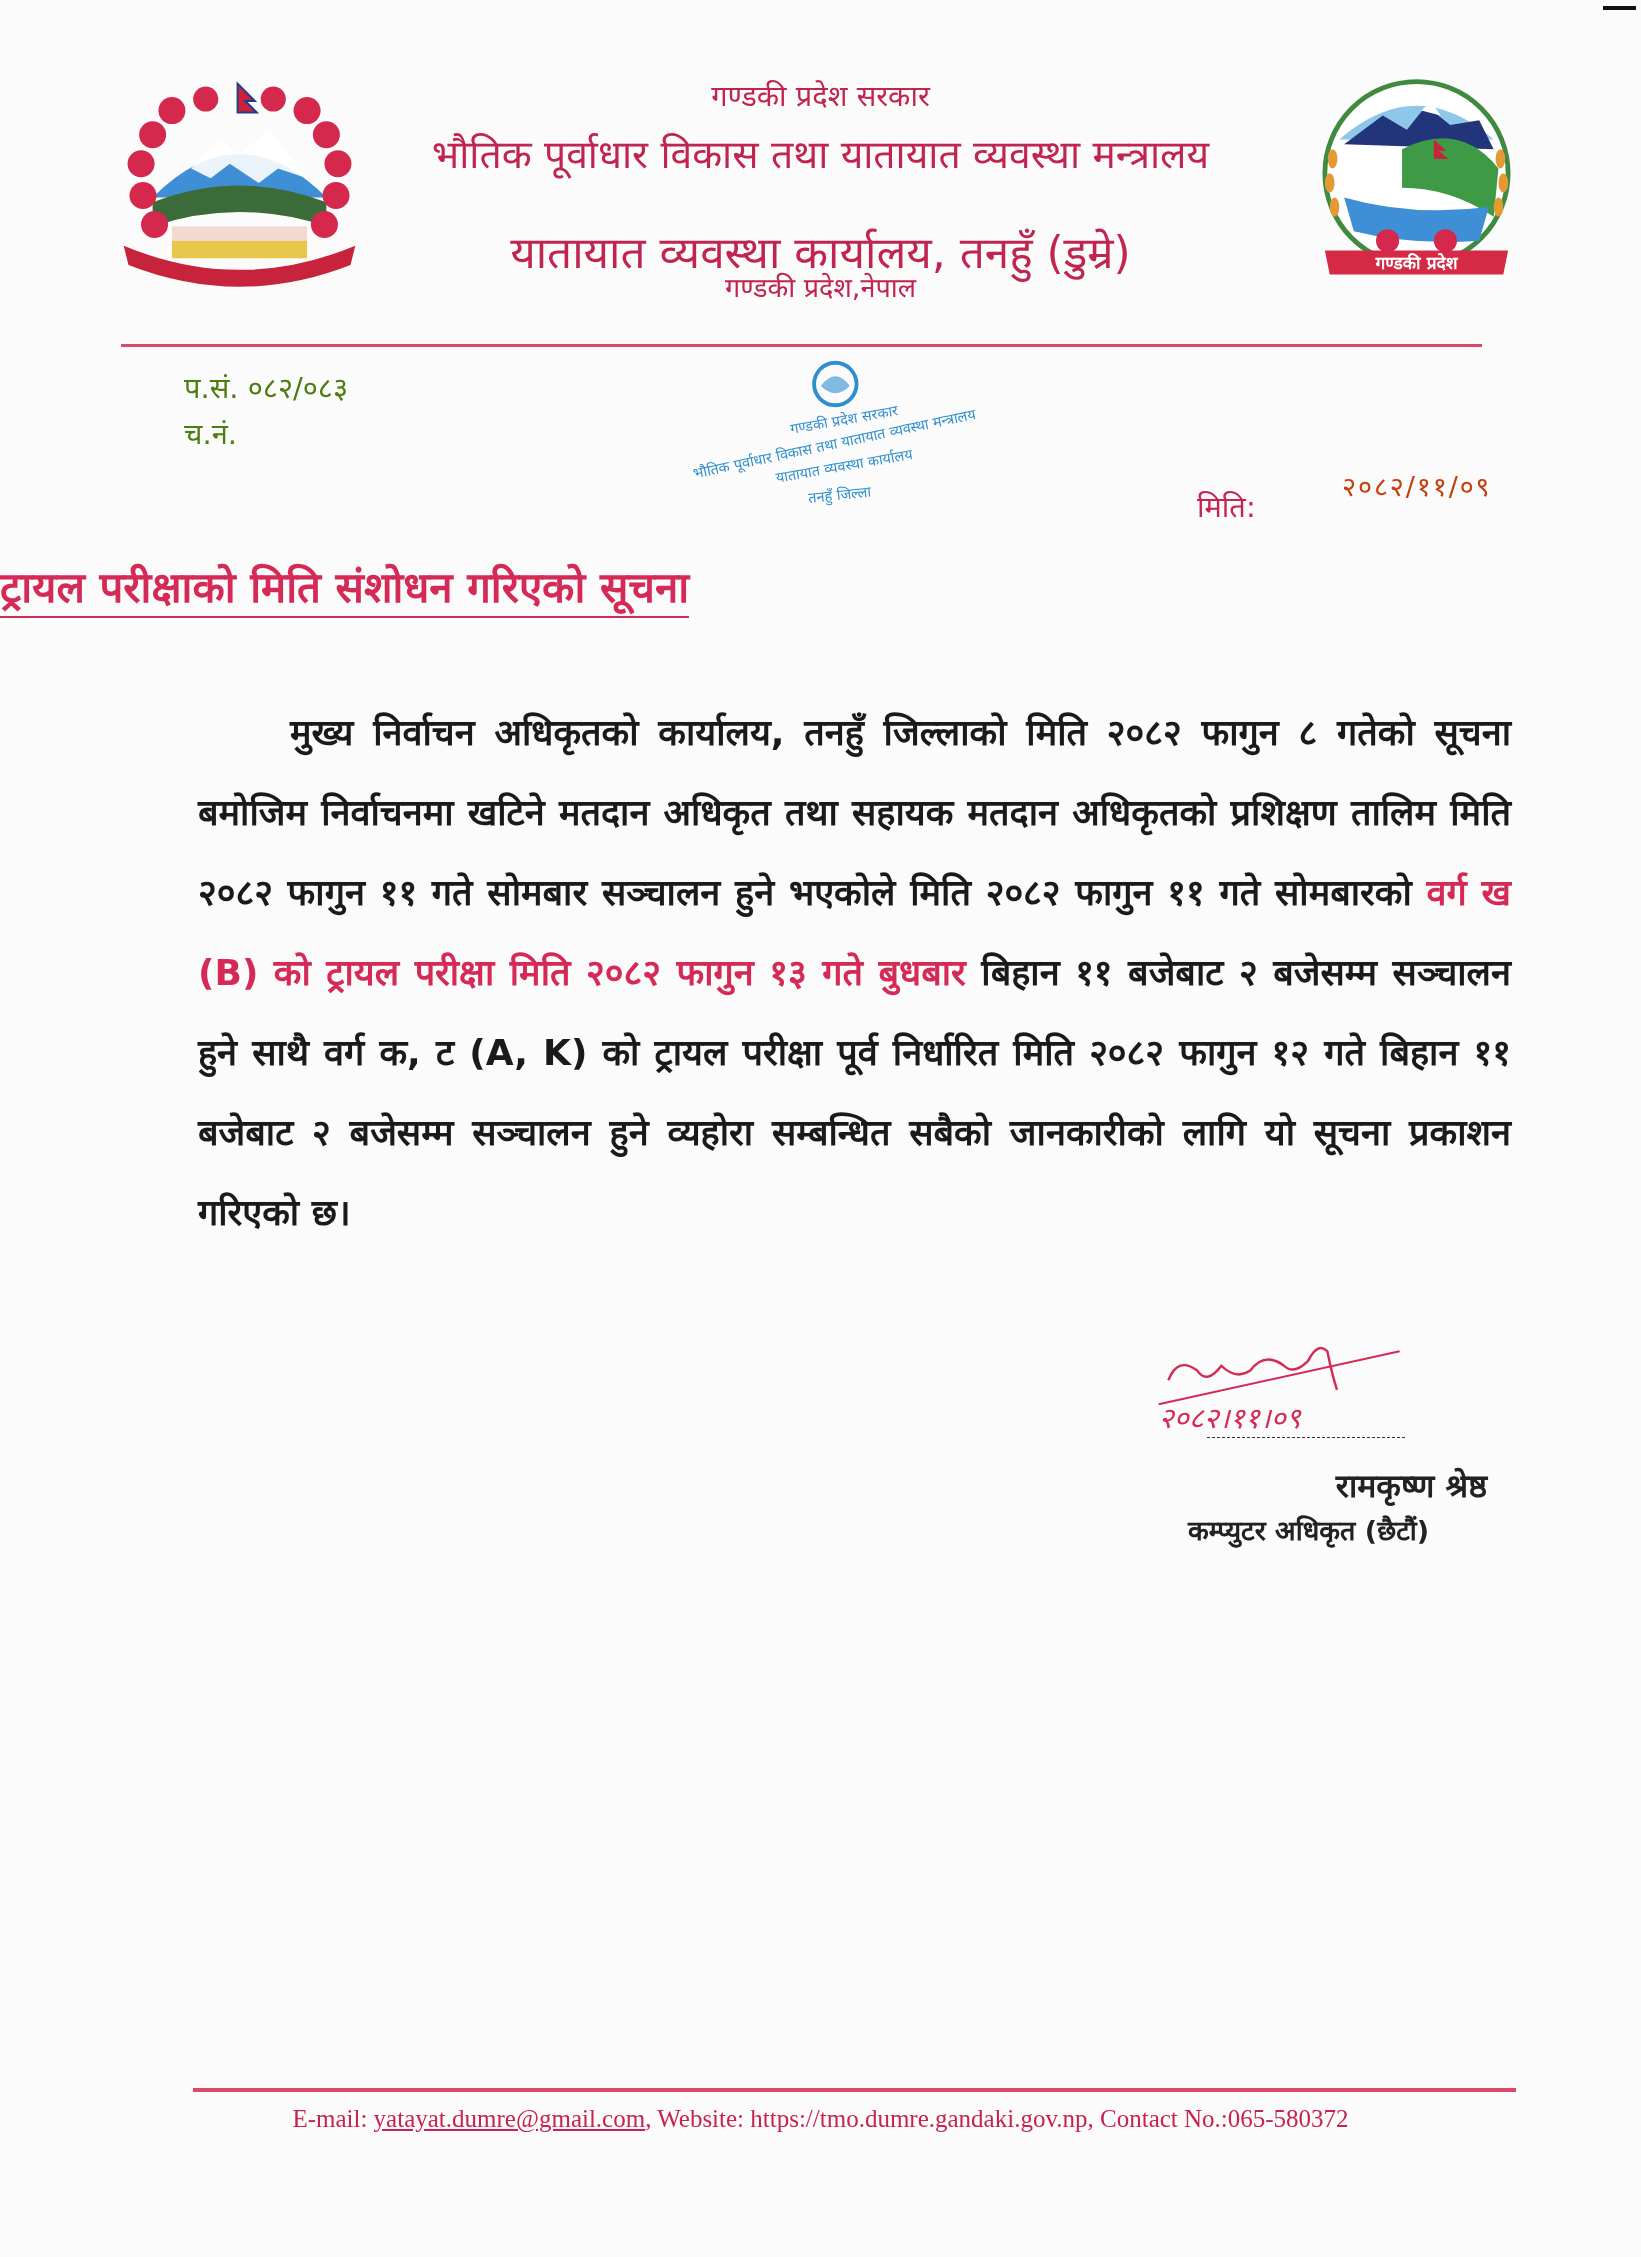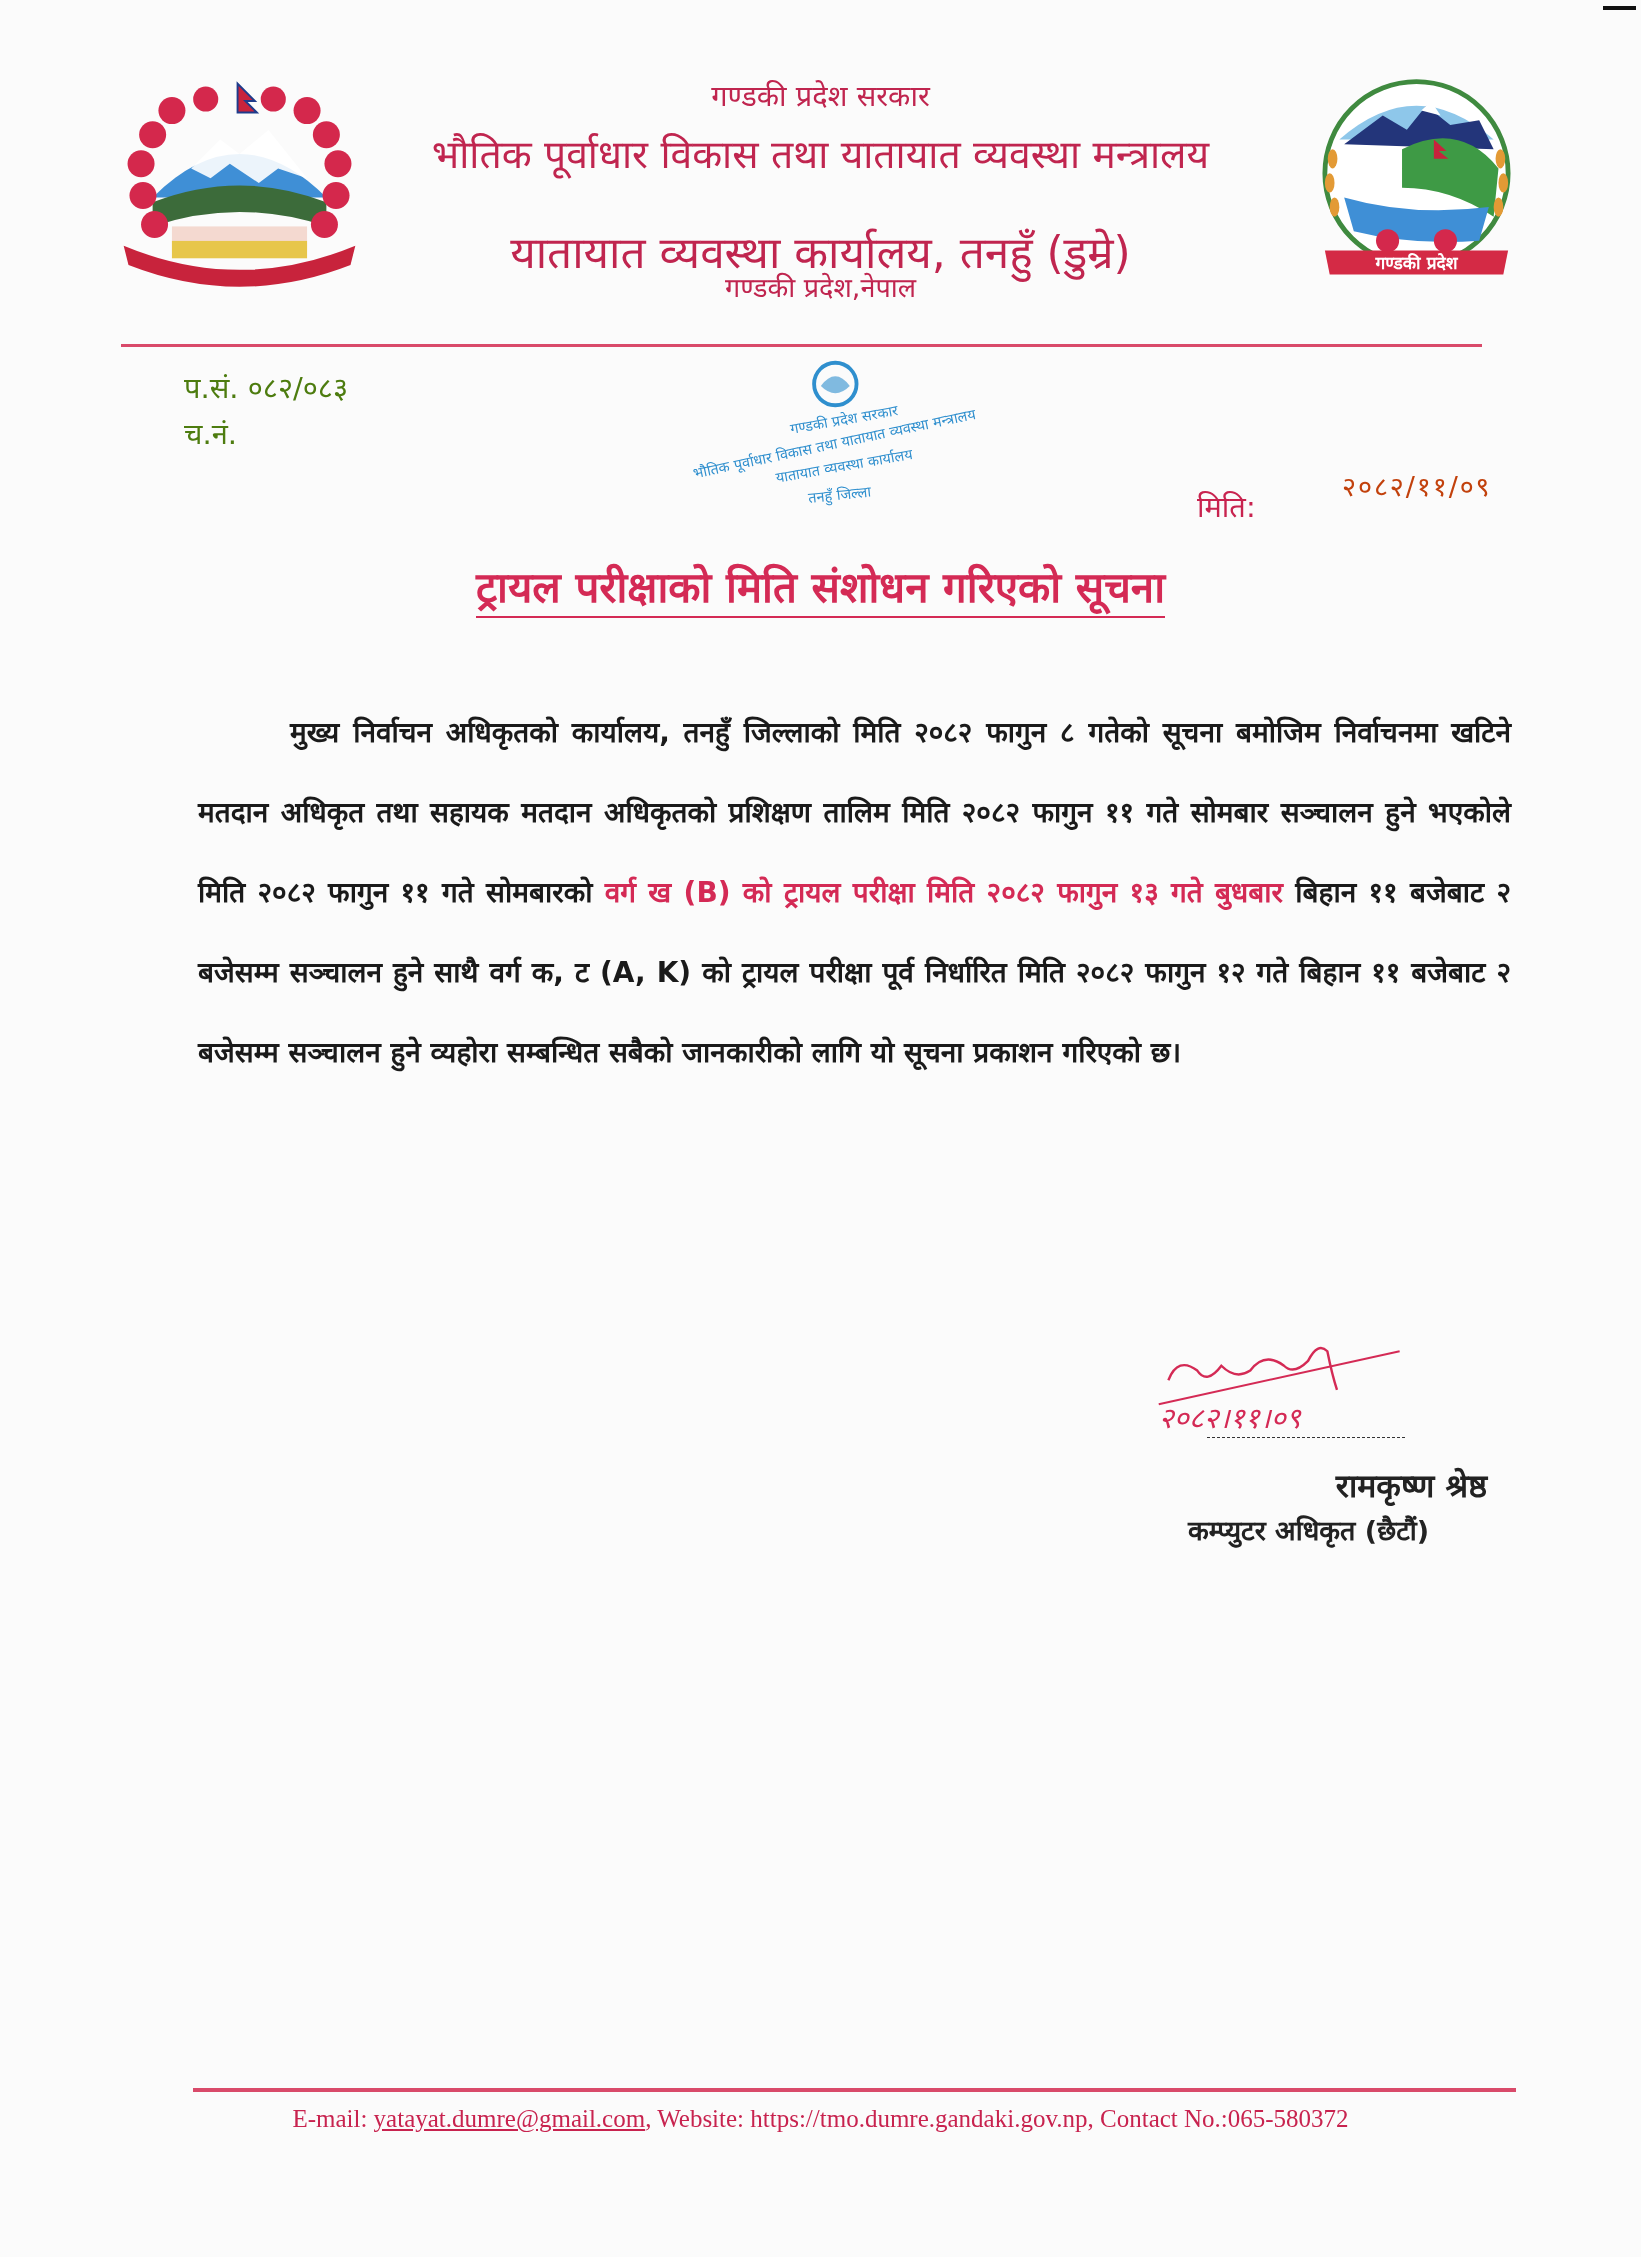--- a/index.html
+++ b/index.html
@@ -11,23 +11,23 @@
   .abs { position:absolute; }
   .hdr { left:0; width:1641px; text-align:center; color:#c0254f; white-space:nowrap; }
   .hdr1 { top:75px; font-size:29px; }
   .hdr2 { top:126px; font-size:39px; }
   .hdr3 { top:188px; font-size:44px;margin-top:33px; }
   .hdr4 { top:268px; font-size:27px; }
   .rule { background:#d94a6a; height:2.9px; }
   .ref { left:184px; font-size:29px; color:#4d7c0f; }
   .date-label { left:1197px; top:486px; font-size:29px; color:#c8234f; }
   .date-value { left:1342px; top:467px; font-size:27px; color:#c2410c; letter-spacing:1.9px; }
-  .title { left:0; width:1641px; top:557px; text-align:center; }
+  .title { left:0; width:1641px; top:557px; }
   .title span { font-size:42px; color:#d42a55; font-weight:bold; border-bottom:2.9px solid #d42a55; padding-bottom:3.9px; }
-  .para { left:198px; width:1313px; top:693px; font-size:28px; color:#1a1a1a; font-weight:bold; line-height:80px; text-align:justify; }
+  .para { left:198px; width:1313px; top:693px; font-size:36px; color:#1a1a1a; font-weight:bold; line-height:80px; text-align:justify; }
   .para .indent { display:inline-block; width:92px; }
   .para .hl { color:#d42a55; }
   .sig-line { left:1207px; top:1437px; width:198px; border-top:1.9px dashed #333; }
   .sig-name { left:1130px; width:357px; text-align:right; top:1463px; font-size:32px; font-weight:bold; color:#222; }
   .sig-desig { left:1130px; width:357px; text-align:center; top:1511px; font-size:27px; font-weight:bold; color:#222; }
   .footer { left:0; width:1641px; text-align:center; top:2105px; font-family:"Liberation Serif", serif; font-size:25px; color:#c8234f; }
   .footer .email { text-decoration:underline; }
   .stamp-text { fill:#2f8fce; font-size:15px; }
 </style>
 </head>

